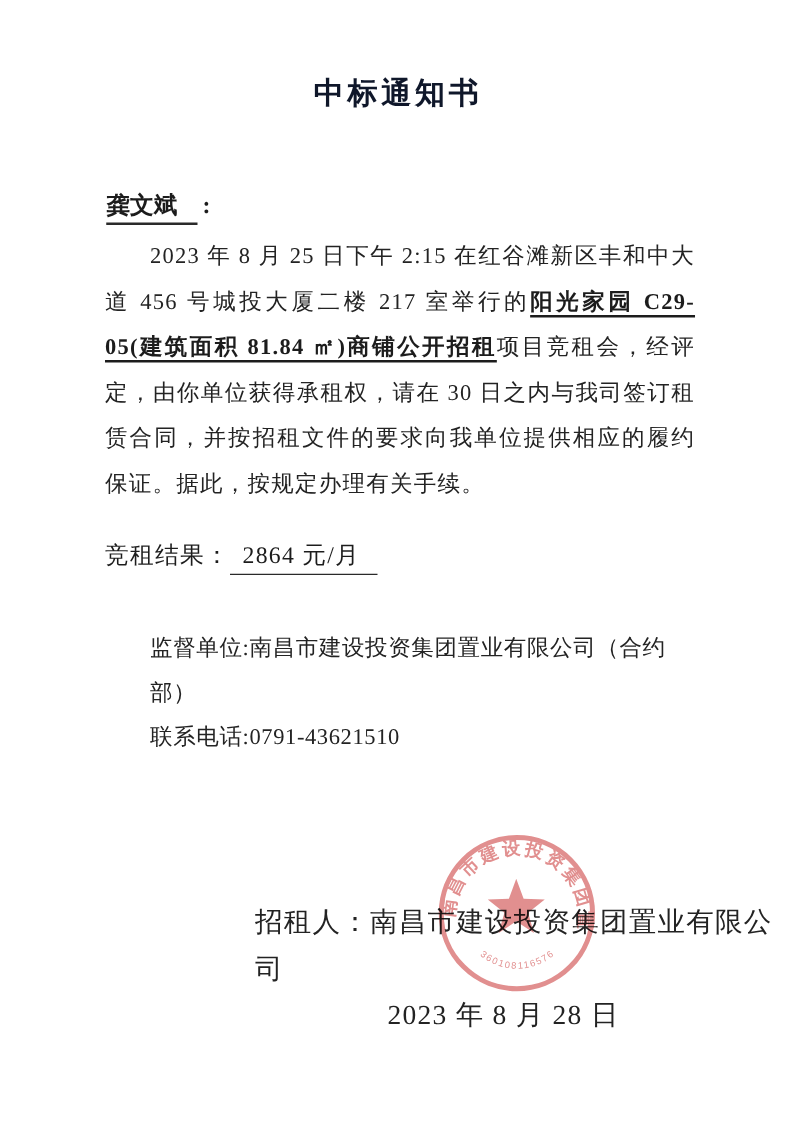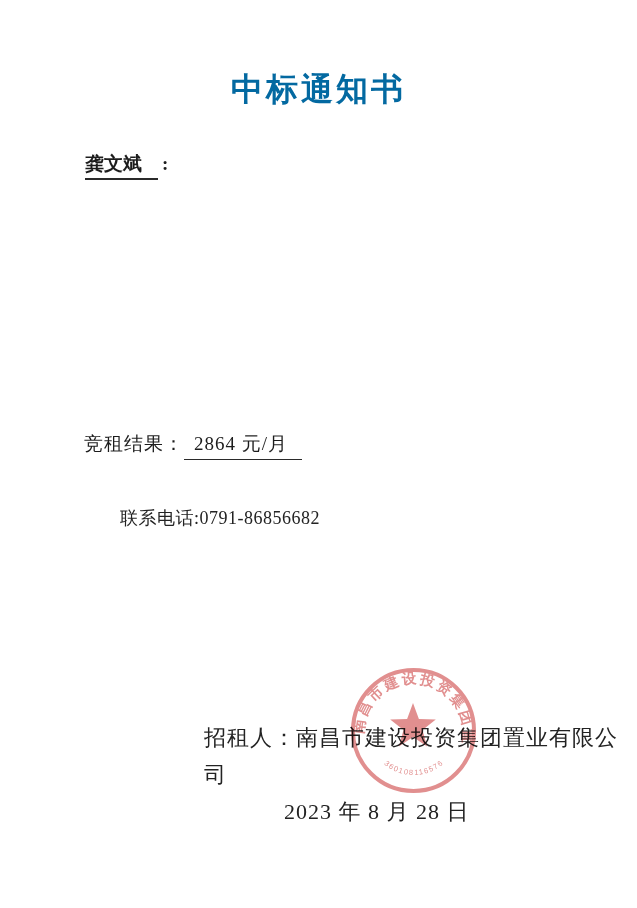--- a/index.html
+++ b/index.html
@@ -7,28 +7,28 @@
     position: relative;
     width: 637px;
     height: 908px;
     background: #ffffff;
     color: #232323;
     font-family: "Liberation Serif", "DejaVu Serif", serif;
     overflow: hidden;
   }
   .doc-title {
     position: absolute;
-    top: 68px;
+    top: 58px;
     left: 0;
     width: 100%;
     text-align: center;
-    font-size: 32px;
+    font-size: 24px;
     font-weight: bold;
     letter-spacing: 3px;
-    color: #0369a1;
+    color: #0f172a;
   }
   .recipient-line {
     position: absolute;
     top: 151px;
     left: 85px;
     font-size: 19px;
     font-weight: bold;
     color: #1c1c1c;
   }
   .recipient-name {
@@ -89,21 +89,21 @@
     padding-left: 2em;
   }
   .signature-block {
     position: absolute;
     top: 719px;
     left: 204px;
     font-size: 22px;
     line-height: 37px;
     letter-spacing: 1px;
   }
-  .issue-date-line { margin-left: 80px; }
+  .issue-date-line { margin-left: 106px; }
   .official-seal {
     position: absolute;
     left: 348px;
     top: 665px;
     width: 131px;
     height: 131px;
     opacity: 0.62;
     mix-blend-mode: multiply;
     pointer-events: none;
   }
@@ -112,27 +112,29 @@
 <body>
 
 <div class="page">
 
   <div class="doc-title">中标通知书</div>
 
   <div class="recipient-line">
     <span class="recipient-name">龚文斌</span><span class="recipient-colon">:</span>
   </div>
 
+  <div class="main-paragraph"><span>2023 年 8 月 25 日下午 2:15 在红谷滩新区丰和中大道 456 号城投大厦二楼 217 室举行的</span><span class="bu">阳光家园 C29-05(建筑面积 81.84 ㎡)商铺公开招租</span><span>项目竞租会，经评定，由你单位获得承租权，请在 30 日之内与我司签订租赁合同，并按招租文件的要求向我单位提供相应的履约保证。据此，按规定办理有关手续。</span></div>
 
   <div class="result-line">
     <span>竞租结果：</span><span class="result-value">2864 元/月</span>
   </div>
 
   <div class="notice-block">
-    <p class="indent-line">联系电话:0791-86856682</p>
+    <p class="indent-line">监督单位:南昌市建设投资集团置业有限公司（合约部）</p>
+    <p class="indent-line">联系电话:0791-43621510</p>
   </div>
 
   <div class="signature-block">
     <div>招租人：南昌市建设投资集团置业有限公司</div>
     <div class="issue-date-line">2023 年 8 月 28 日</div>
   </div>
 
   <div class="official-seal">
     <svg viewBox="0 0 131 131" width="131" height="131">
       <circle cx="65.5" cy="65.5" r="60.5" fill="none" stroke-width="4" stroke="#cf4a4a"></circle>

